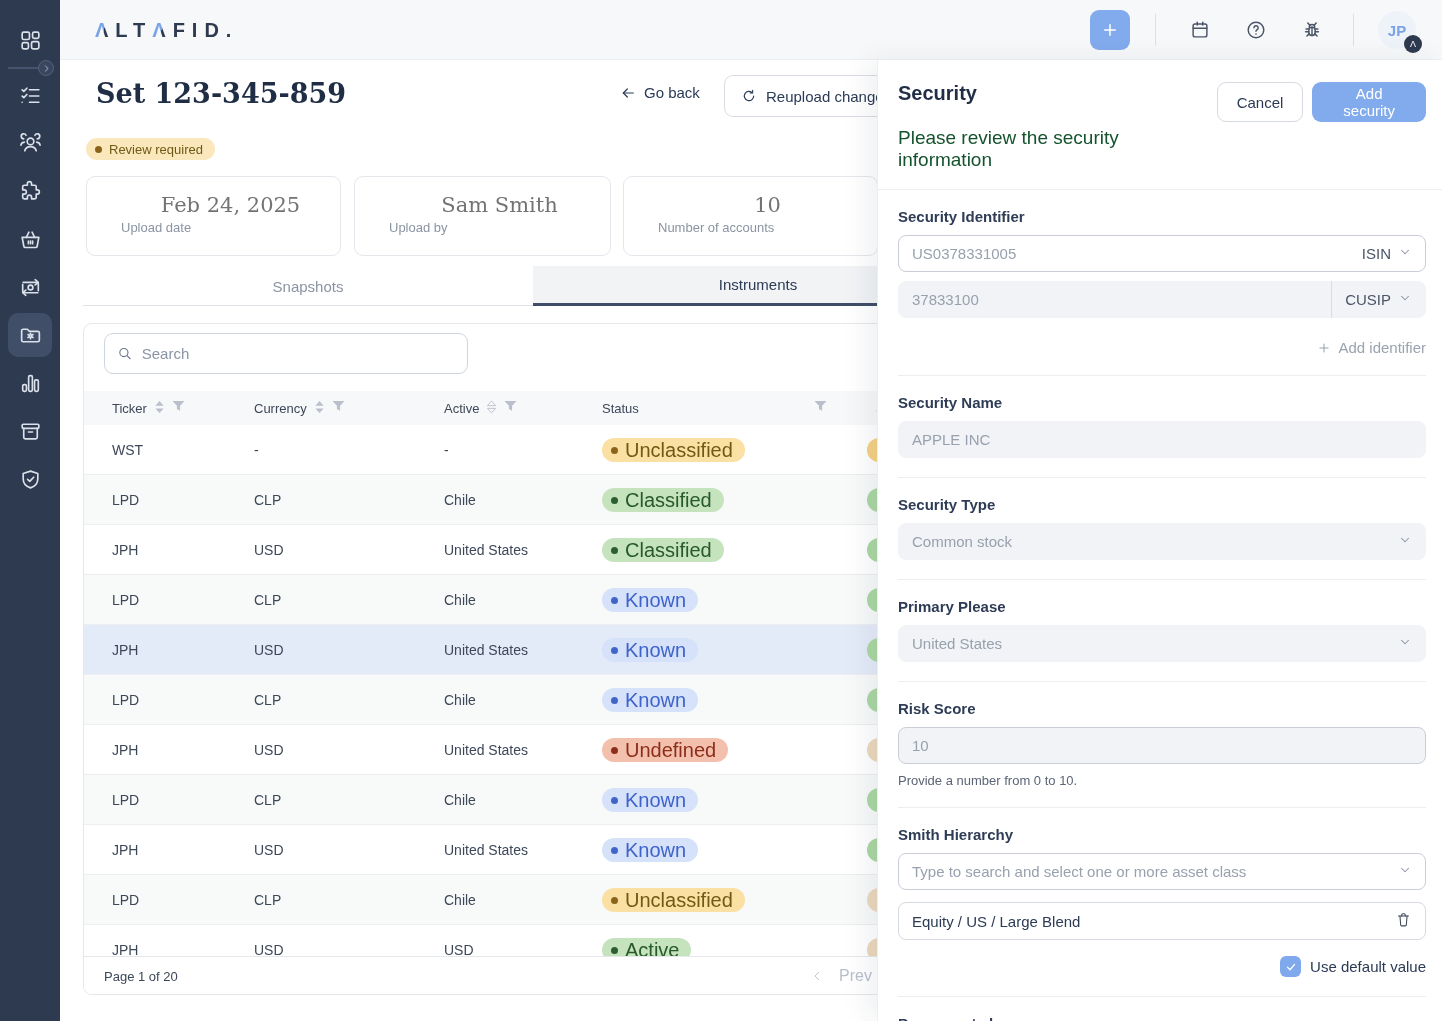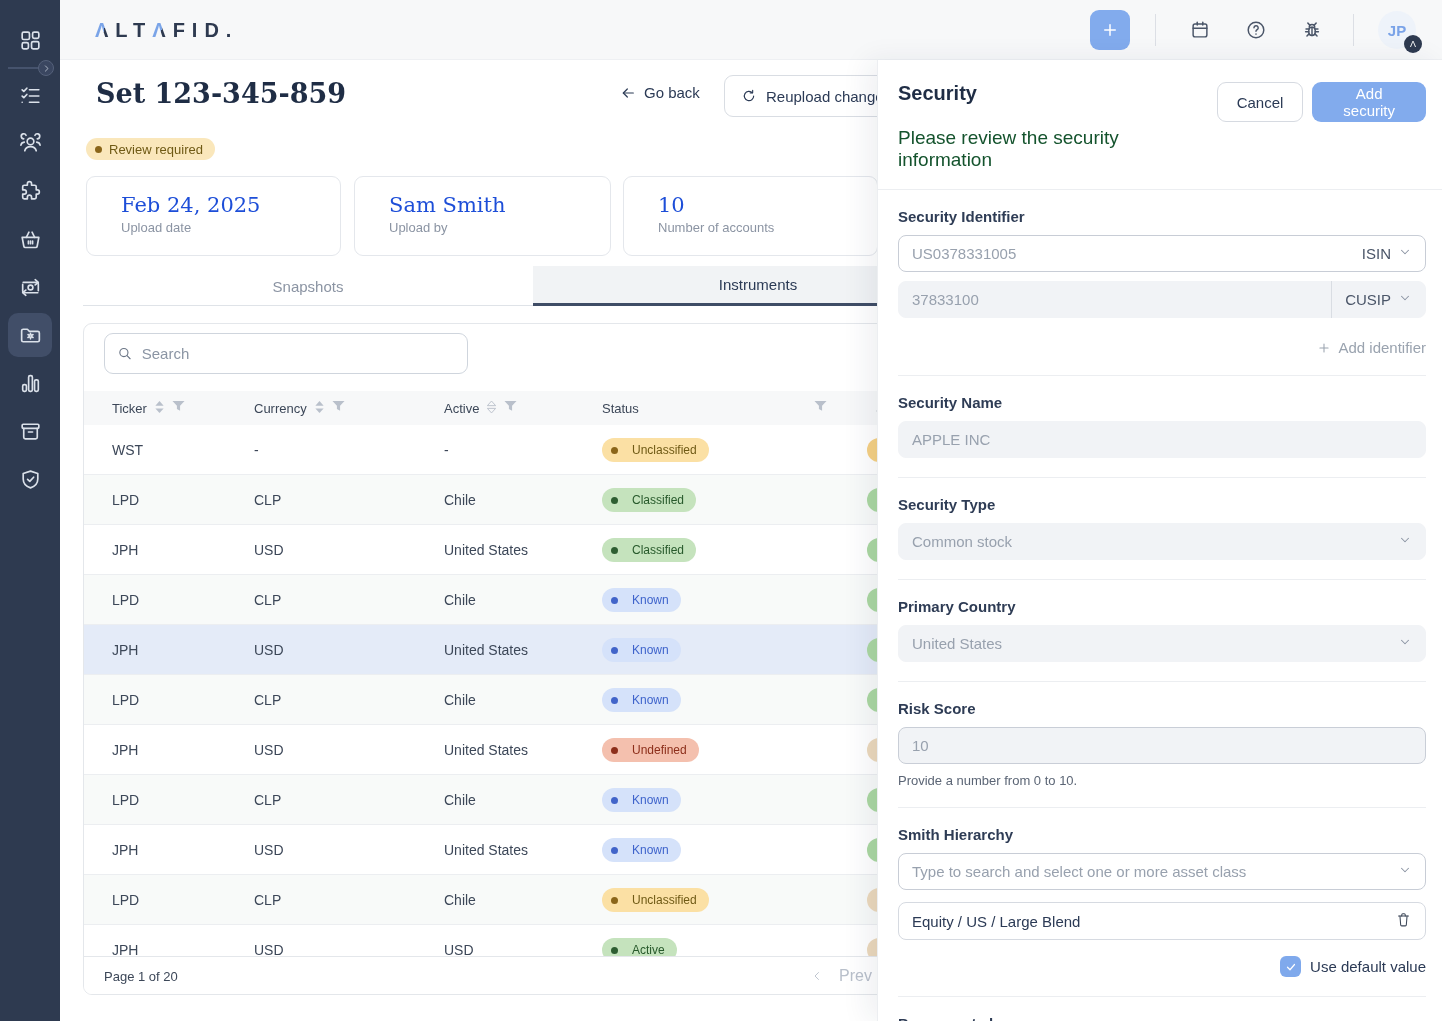--- a/index.html
+++ b/index.html
@@ -32,21 +32,21 @@
   .main { position:absolute; left:60px; top:60px; width:1382px; height:961px; background:#fff; }
   .page-title { position:absolute; left:36px; top:18px; font-family:"DejaVu Serif", serif; font-size:27px; font-weight:700; color:#1f2d45; }
   .go-back { position:absolute; left:560px; top:24px; display:flex; align-items:center; gap:8px; font-size:15px; color:#2b3a55; cursor:pointer; }
   .go-back svg { width:16px; height:16px; stroke:#2b3a55; fill:none; stroke-width:1.8; stroke-linecap:round; stroke-linejoin:round; }
   .reupload-btn { position:absolute; left:664px; top:15px; height:42px; width:230px; background:#fff; border:1px solid #d9dde3; border-radius:9px; display:flex; align-items:center; gap:9px; padding:0 16px; font-size:15px; color:#2b3a55; cursor:pointer; white-space:nowrap; overflow:hidden; }
   .reupload-btn svg { width:16px; height:16px; stroke:#2b3a55; fill:none; stroke-width:1.7; stroke-linecap:round; stroke-linejoin:round; flex:0 0 auto; }
   .review-badge { position:absolute; left:26px; top:78px; height:22px; display:inline-flex; align-items:center; gap:7px; background:#fae7bb; border-radius:999px; padding:0 12px 0 9px; font-size:13px; color:#6f5a15; }
   .review-badge .dot { width:7px; height:7px; border-radius:50%; background:#8a6519; }
 
   .card { position:absolute; top:116px; height:80px; background:#fff; border:1px solid #e4e7ec; border-radius:9px; padding:16px 0 0 34px; }
-  .card-value { font-family:"DejaVu Serif", serif; font-size:21px; color:#1d4ed8; }
+  .card-value { font-family:"DejaVu Serif", serif; font-size:21px; color:#737373;text-align:center; }
   .card-label { font-size:13px; color:#8b94a3; margin-top:3px; }
 
   .tabs { position:absolute; left:23px; top:206px; width:1060px; height:40px; border-bottom:1px solid #dfe3e8; display:flex; }
   .tab { width:450px; height:40px; display:flex; align-items:center; justify-content:center; font-size:15px; color:#8b94a3; cursor:pointer; }
   .tab.active { background:#f1f3f5; color:#2b3a55; border-bottom:3px solid #3f4d66; }
 
   
   .table-card { position:absolute; left:23px; top:263px; width:1060px; height:672px; border:1px solid #e4e7eb; border-radius:9px; background:#fff; overflow:hidden; }
   .search-box { position:absolute; left:20px; top:9px; width:364px; height:41px; border:1px solid #cfd5dd; border-radius:9px; display:flex; align-items:center; padding:0 12px; gap:9px; background:#fff; }
   .search-box svg { width:17px; height:17px; stroke:#6b7686; fill:none; stroke-width:1.7; stroke-linecap:round; }
@@ -55,21 +55,21 @@
   .thead { position:absolute; left:0; top:67px; width:1060px; height:34px; background:#f7f8f9; }
   .th { position:absolute; top:0; height:34px; display:flex; align-items:center; gap:7px; font-size:13px; color:#3c4758; }
   .icon-sort svg { width:11px; height:14px; }
   .icon-filter svg { width:13px; height:13px; }
   .rows-clip { position:absolute; left:0; top:101px; width:1060px; height:531px; overflow:hidden; }
   .trow { position:relative; width:1060px; height:50px; border-bottom:1px solid #eceef1; background:#fff; cursor:pointer; }
   .trow.alt { background:#f8faf9; }
   .trow.selected { background:#e4ebf8; }
   .cell { position:absolute; top:0; height:50px; display:flex; align-items:center; font-size:14px; color:#3c4758; }
   .c-ticker { left:28px; } .c-currency { left:170px; } .c-country { left:360px; }
-  .badge { position:absolute; left:518px; top:13px; height:24px; display:inline-flex; align-items:center; gap:14px; border-radius:999px; padding:0 12px 0 9px; font-size:12px; }
+  .badge { position:absolute; left:518px; top:13px; height:24px; display:inline-flex; align-items:center; gap:7px; border-radius:999px; padding:0 12px 0 9px; font-size:20px; }
   .badge .dot { width:7px; height:7px; border-radius:50%; }
   .badge-amber { background:#fbe0a4; color:#6f5a15; } .badge-amber .dot { background:#8a6519; }
   .badge-green { background:#c5e3bd; color:#27592b; } .badge-green .dot { background:#2d5e31; }
   .badge-blue  { background:#d5e2fa; color:#3e63cb; } .badge-blue .dot  { background:#4164c9; }
   .badge-red   { background:#f4c0ae; color:#8c2e1a; } .badge-red .dot   { background:#8c2e1a; }
   .extra-badge { position:absolute; left:783px; top:13px; width:44px; height:24px; border-radius:999px; }
   .extra-amber { background:#f6d184; } .extra-green { background:#abd8a2; } .extra-tan { background:#ecd9bc; }
   .tfoot { position:absolute; left:0; top:632px; width:1060px; height:40px; border-top:1px solid #e4e7eb; background:#fff; }
   .page-label { position:absolute; left:20px; top:12px; font-size:13px; color:#3c4758; }
   .prev-btn { position:absolute; left:727px; top:10px; display:flex; align-items:center; gap:16px; font-size:16px; color:#b9c0cb; cursor:default; }
@@ -508,21 +508,21 @@
         <div class="field-label">Security Type</div>
         <div class="inp inp-gray">
           <span class="grow">Common stock</span>
           <span class="chev"><svg viewBox="0 0 24 24">
                 <polyline points="6,9 12,15 18,9"></polyline>
               </svg></span>
         </div>
       </div>
 
       <div class="sect">
-        <div class="field-label">Primary Country</div>
+        <div class="field-label">Primary Please</div>
         <div class="inp inp-gray">
           <span class="grow">United States</span>
           <span class="chev"><svg viewBox="0 0 24 24">
                 <polyline points="6,9 12,15 18,9"></polyline>
               </svg></span>
         </div>
       </div>
 
       <div class="sect">
         <div class="field-label">Risk Score</div>

